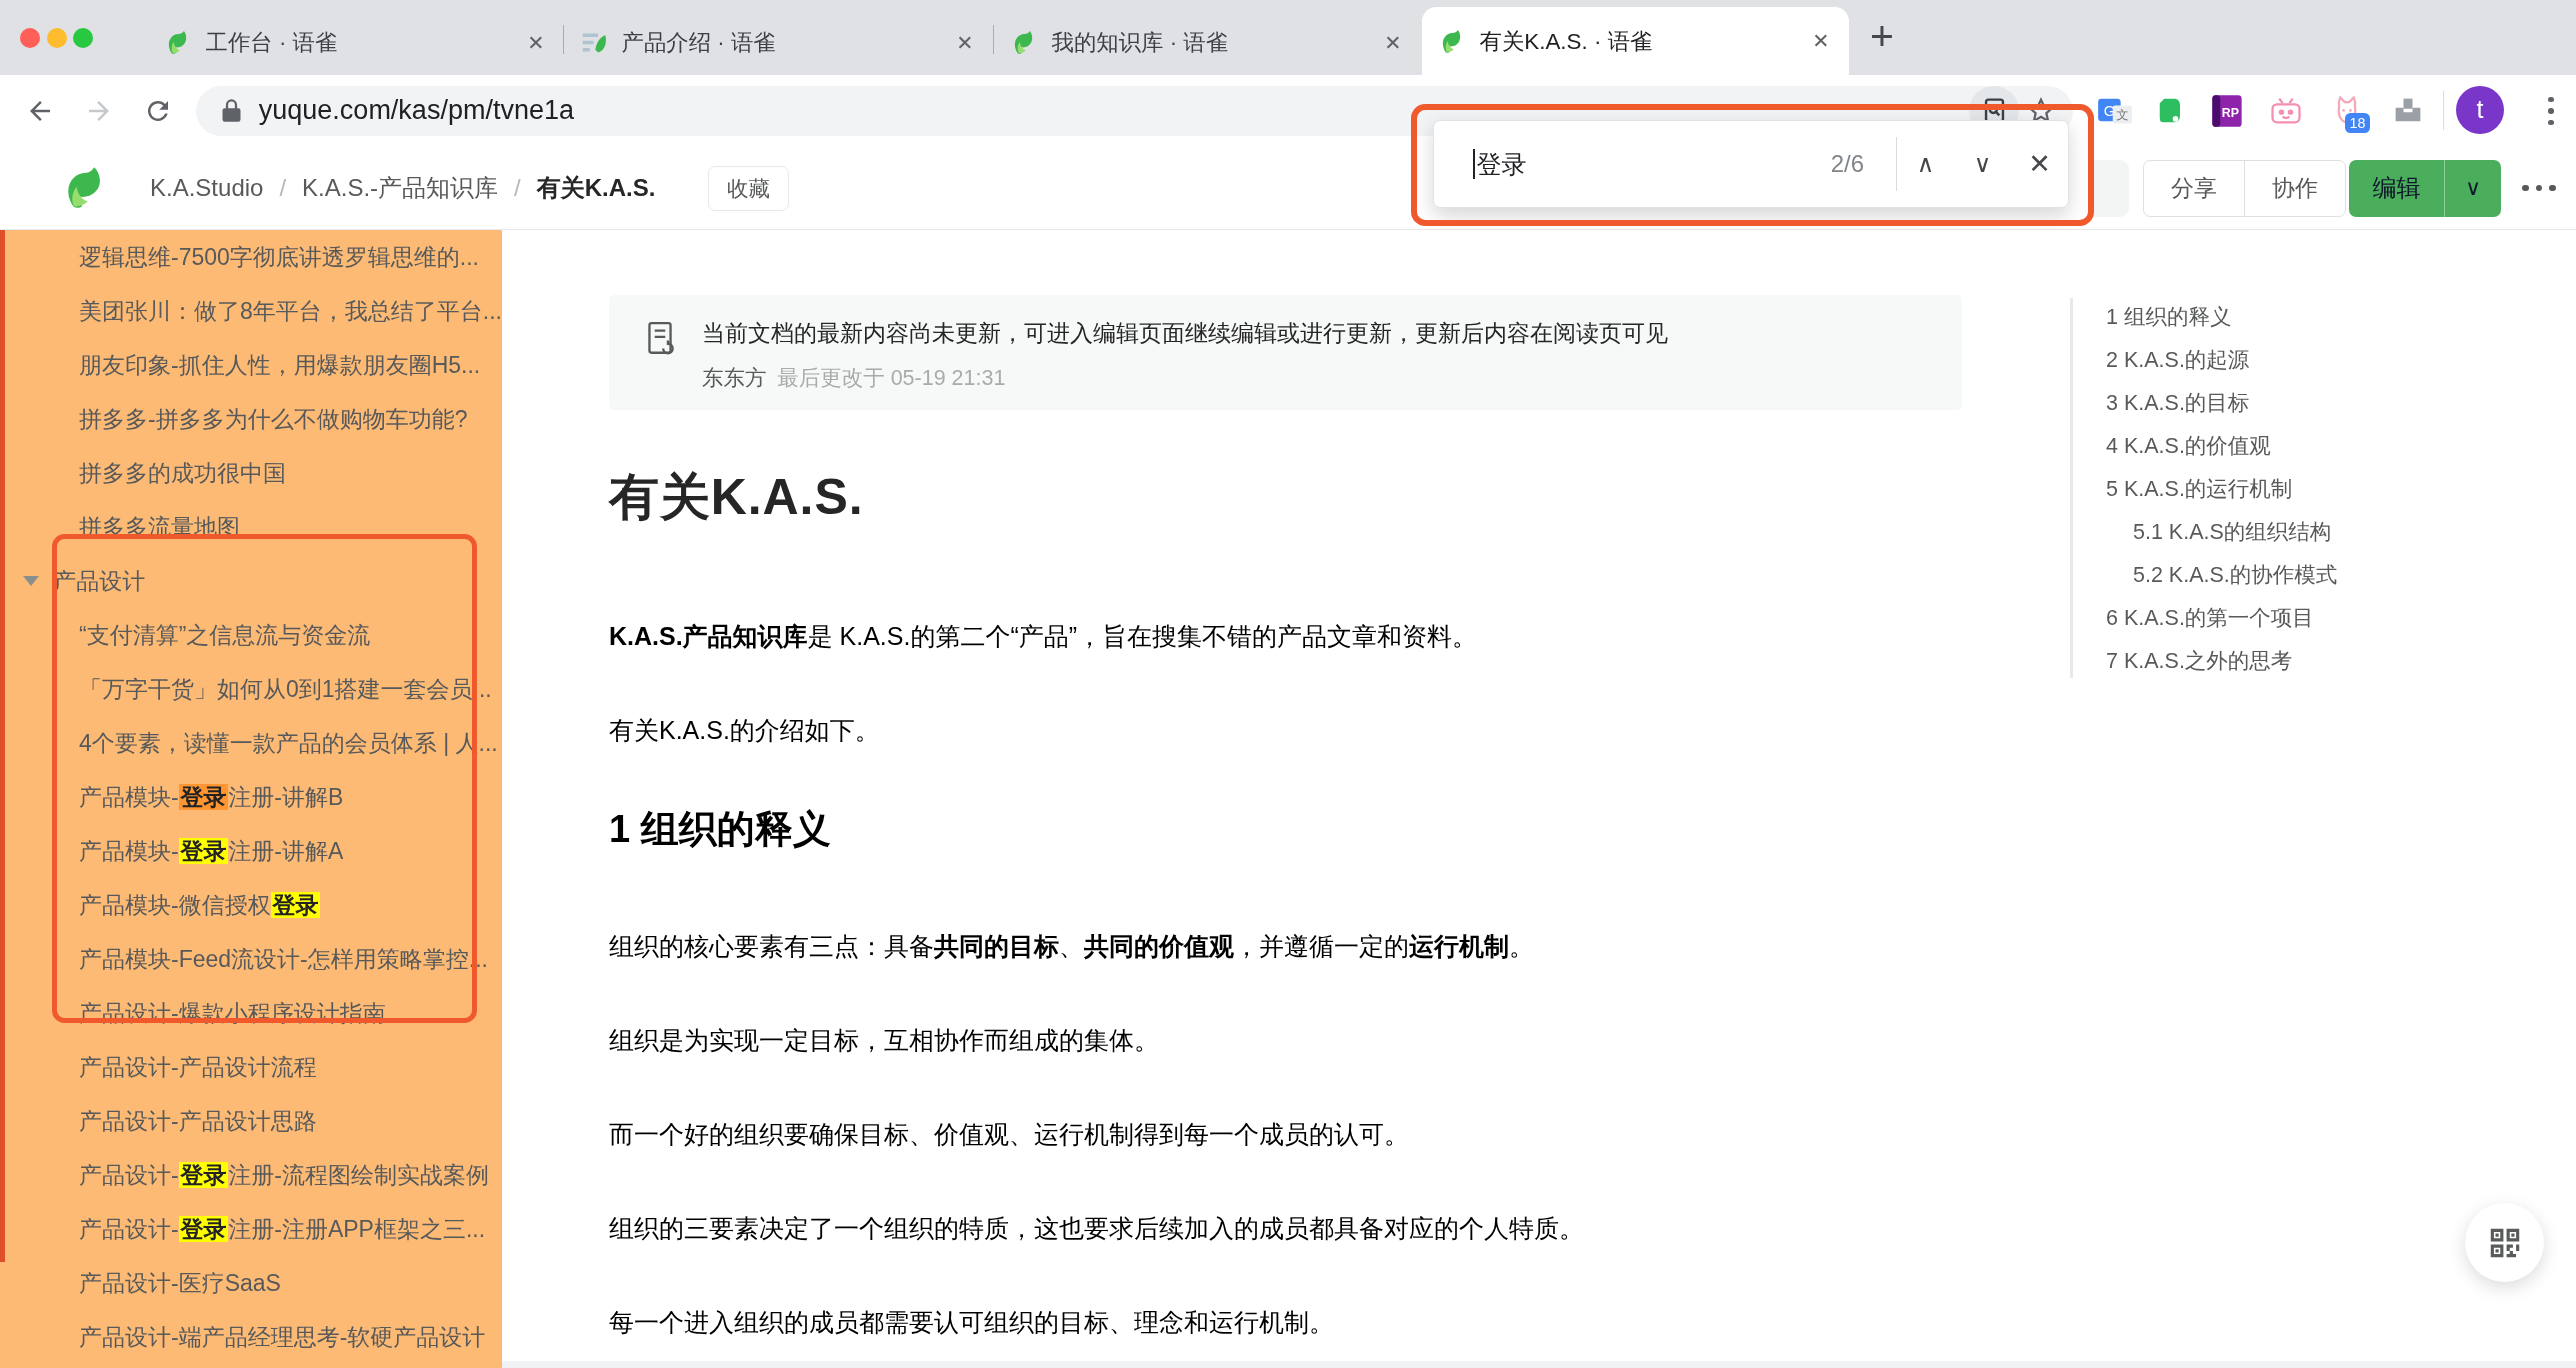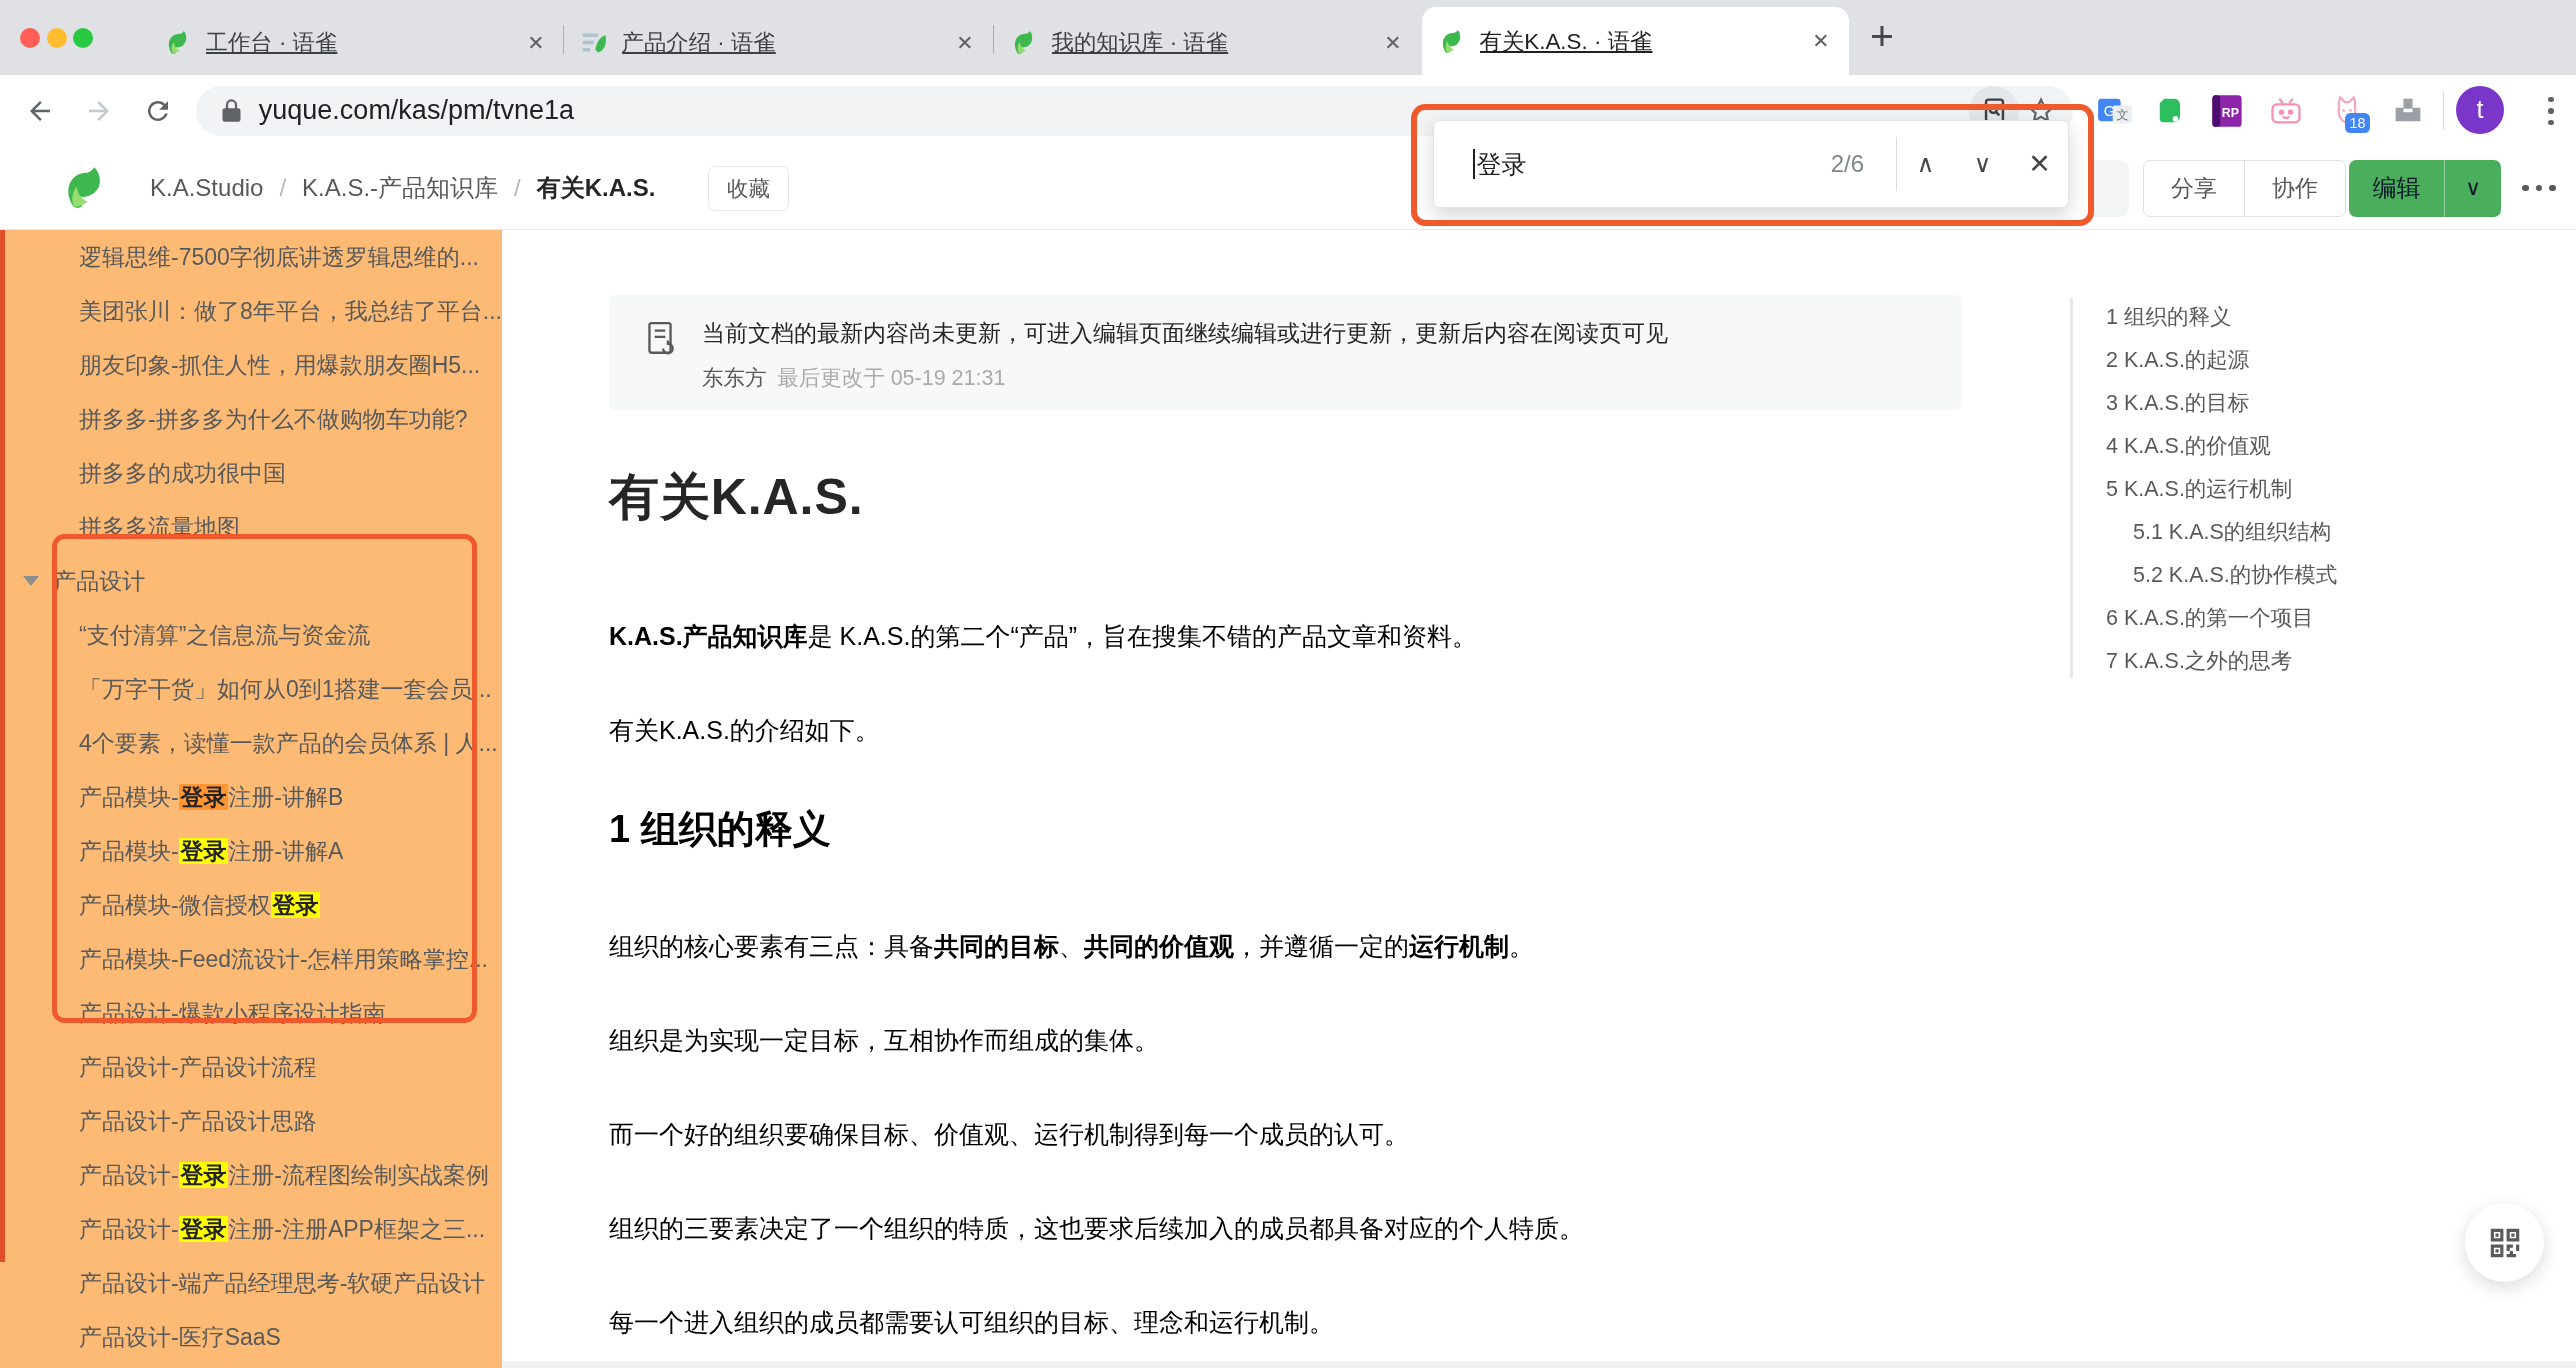--- a/index.html
+++ b/index.html
@@ -9,21 +9,21 @@
   
   #tabstrip{position:absolute;left:0;top:0;right:0;height:75px;background:#DFE1E5;}
   .traffic{position:absolute;top:28px;width:20px;height:20px;border-radius:50%;}
   #tl-close{left:20px;background:#FF5F57;}
   #tl-min{left:47px;background:#FEBC2E;}
   #tl-max{left:73px;background:#28C840;}
   .tab{position:absolute;top:10.7px;height:64px;display:flex;align-items:center;gap:12.5px;
        padding:0 16px;font-size:22.4px;color:#3C4043;box-sizing:border-box;cursor:default;}
   .tab.active{top:7.2px;height:68px;background:#fff;border-radius:14.3px 14.3px 0 0;color:#202124;}
   .tab .fav{width:29px;height:29px;flex:0 0 auto;}
-  .tab .t-title{flex:1;white-space:nowrap;overflow:hidden;text-decoration:underline;}
+  .tab .t-title{flex:1;white-space:nowrap;overflow:hidden;}
   .tab .t-close{font-size:20.6px;color:#5F6368;padding:1.8px 3.6px;}
   .tab-sep{position:absolute;top:25px;width:0.9px;height:29px;background:#A9ADB2;}
   #new-tab{position:absolute;left:1870px;top:12.5px;font-size:41px;font-weight:300;color:#45474A;}
 
   
   #toolbar{position:absolute;top:75px;left:0;right:0;height:72px;background:#fff;}
   .navbtn{position:absolute;top:12.5px;width:47px;height:47px;display:flex;align-items:center;justify-content:center;}
   #nav-back{left:16px;} #nav-fwd{left:75px;} #nav-reload{left:134px;}
   #omnibox{position:absolute;left:196px;top:10.7px;width:1877px;height:50px;background:#F1F3F4;
            border-radius:25px;display:flex;align-items:center;}
@@ -297,22 +297,22 @@
         <li><span>4个要素，读懂一款产品的会员体系 | 人...</span></li>
         <li><span>产品模块-</span><mark class="hl-active">登录</mark><span>注册-讲解B</span></li>
         <li><span>产品模块-</span><mark class="hl-match">登录</mark><span>注册-讲解A</span></li>
         <li><span>产品模块-微信授权</span><mark class="hl-match">登录</mark></li>
         <li><span>产品模块-Feed流设计-怎样用策略掌控...</span></li>
         <li><span>产品设计-爆款小程序设计指南</span></li>
         <li><span>产品设计-产品设计流程</span></li>
         <li><span>产品设计-产品设计思路</span></li>
         <li><span>产品设计-</span><mark class="hl-match">登录</mark><span>注册-流程图绘制实战案例</span></li>
         <li><span>产品设计-</span><mark class="hl-match">登录</mark><span>注册-注册APP框架之三...</span></li>
+        <li><span>产品设计-医疗SaaS</span></li>
         <li><span>产品设计-端产品经理思考-软硬产品设计</span></li>
-        <li><span>产品设计-医疗SaaS</span></li>
         <li></li>
       </ul>
   </div>
   <div id="sb-annotation"></div>
   <div id="left-edge-annotation"></div>
 
   <div id="main">
     <div id="banner">
       <span class="bi">
         <svg width="34" height="38" viewBox="0 0 32 36" fill="none" stroke="#585A5A" stroke-width="2.2">

